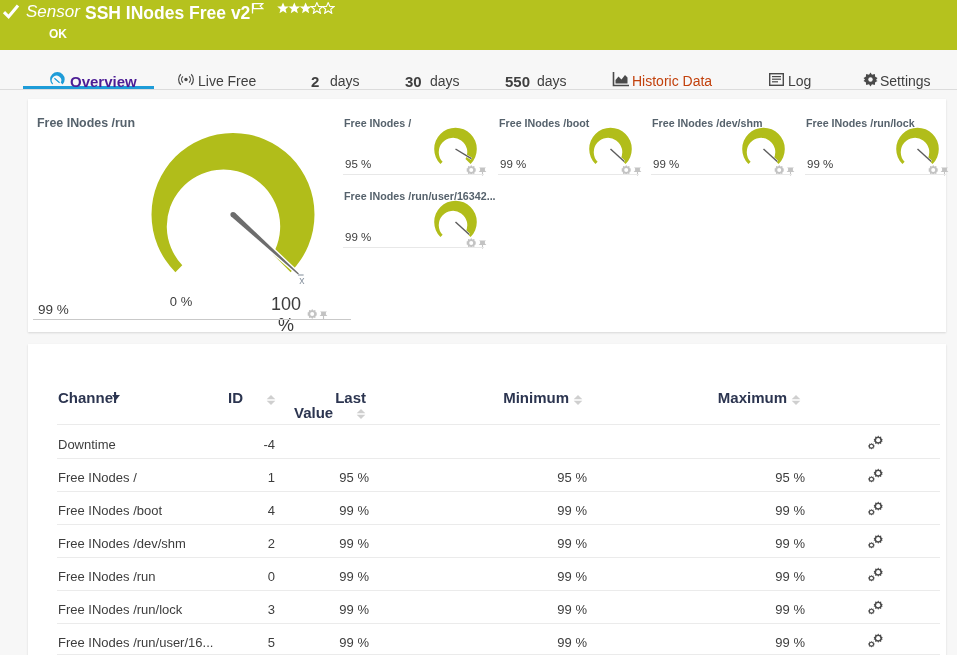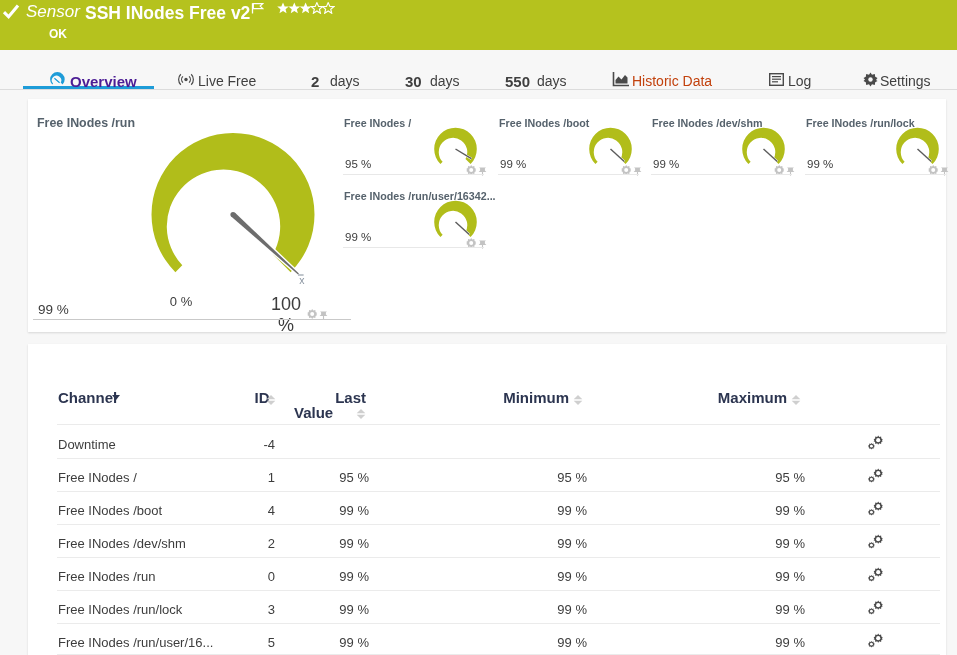--- a/index.html
+++ b/index.html
@@ -178,21 +178,21 @@
       </g>
 <g transform="translate(16.5,6)">
         <path d="M-3.4 -2.6 L3.4 -2.6 L2.4 -1.6 L2.4 0.6 L3.9 2 L-3.9 2 L-2.4 0.6 L-2.4 -1.6 Z"></path>
         <rect x="-0.55" y="2" width="1.1" height="3.6"></rect>
       </g>
 </svg></div>
 <div class="ab" style="left:343px;top:247px;width:141px;height:1px;background:#e8e8e8"></div>
 <div class="card" style="top:344px;height:311px"></div>
 <div class="hc" style="left:58px;top:389px">Channel</div>
 <div class="ab" style="left:112px;top:395px;width:0;height:0;border-left:4.5px solid transparent;border-right:4.5px solid transparent;border-top:5px solid #2c3550"></div>
-<div class="hc" style="left:242px;top:389px;width:40px;text-align:center">ID</div>
+<div class="hc" style="left:228px;top:389px;width:40px;text-align:left">ID</div>
 <div class="ab" style="left:266px;top:391px"><svg width="10" height="10" viewBox="0 0 10 10">
       <path d="M5 0 L9.3 4.3 L0.7 4.3 Z" fill="#cfcfcf"></path>
       <path d="M5 10 L9.3 5.7 L0.7 5.7 Z" fill="#cfcfcf"></path>
     </svg></div>
 <div class="hc" style="left:316px;top:389px;width:50px;text-align:right">Last</div>
 <div class="hc" style="left:294px;top:404px;width:56px;text-align:left">Value</div>
 <div class="ab" style="left:356px;top:405px"><svg width="10" height="10" viewBox="0 0 10 10">
       <path d="M5 0 L9.3 4.3 L0.7 4.3 Z" fill="#cfcfcf"></path>
       <path d="M5 10 L9.3 5.7 L0.7 5.7 Z" fill="#cfcfcf"></path>
     </svg></div>

